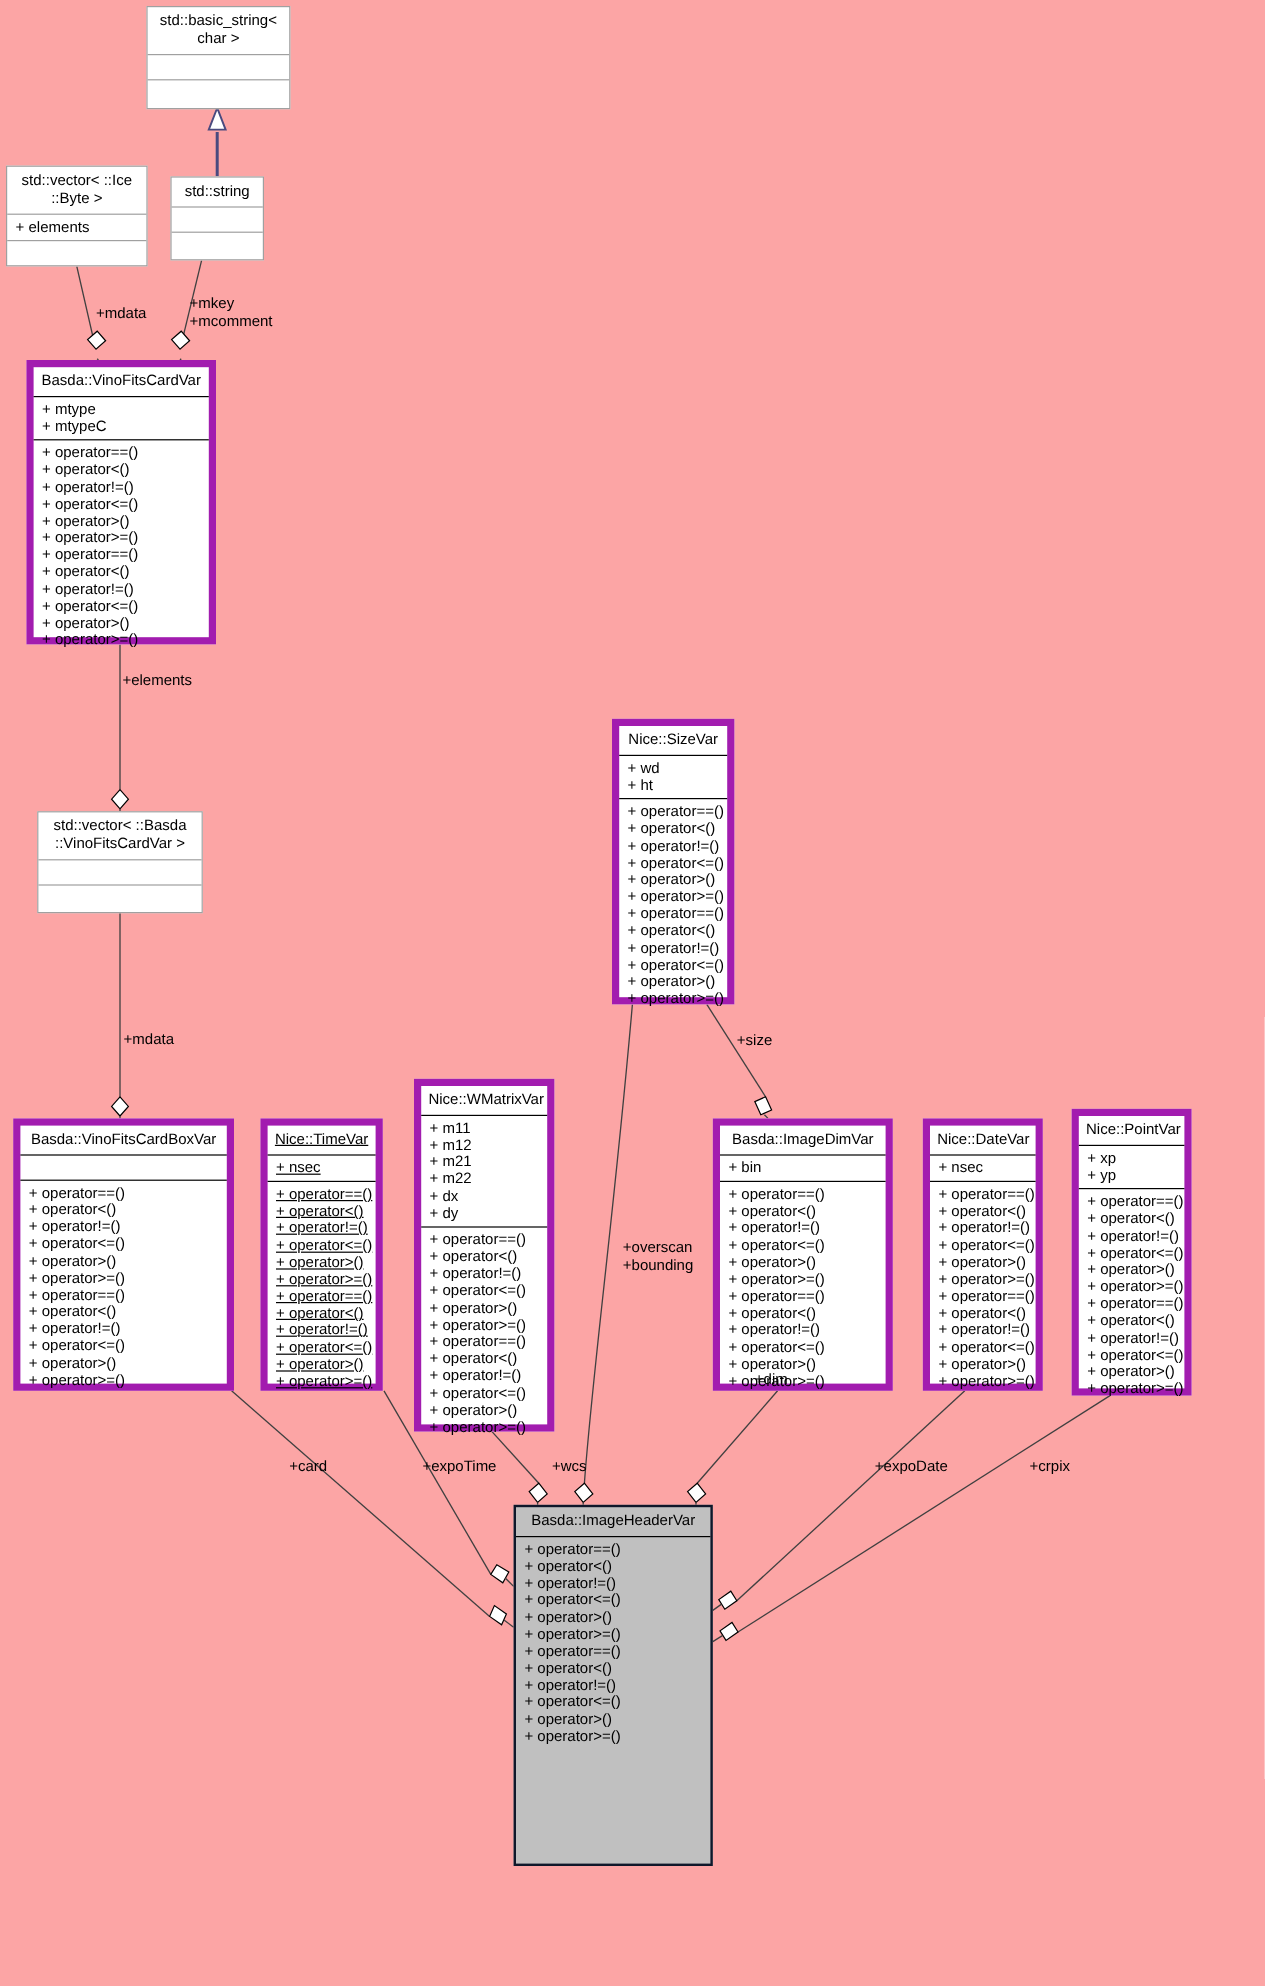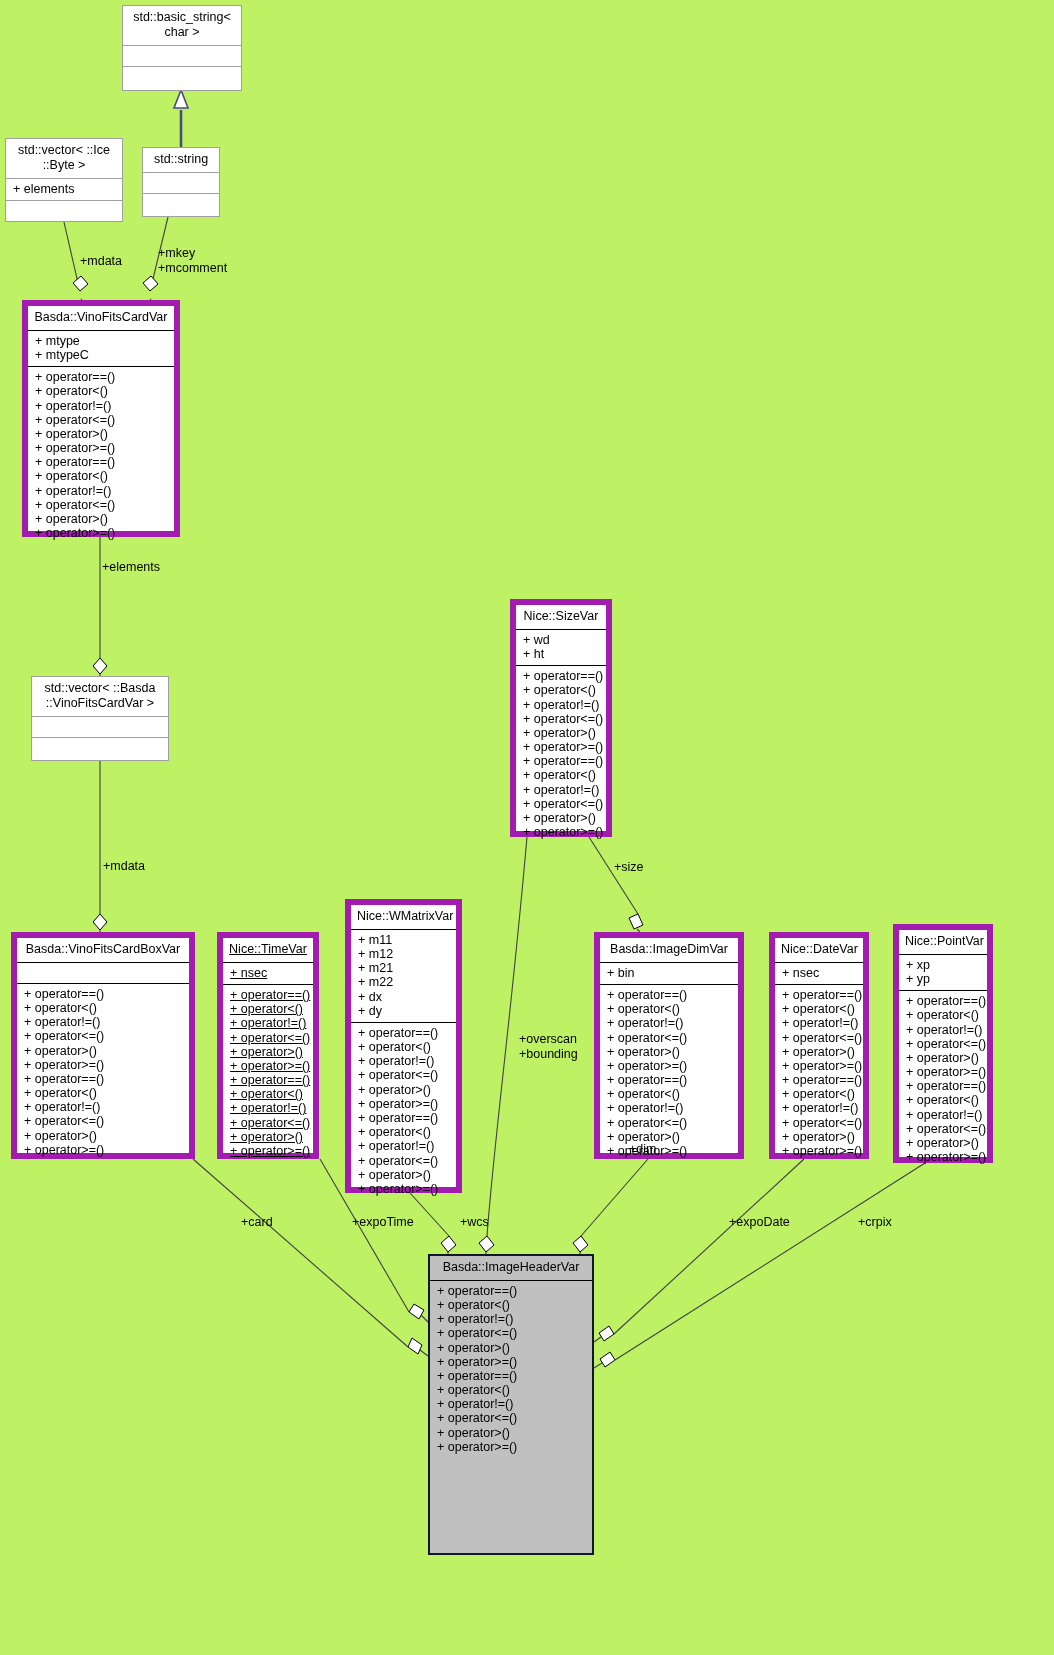--- a/index.html
+++ b/index.html
@@ -9,21 +9,21 @@
   }
   body {
     font-family: "Liberation Sans", sans-serif;
     color: #000000;
   }
   #canvas {
     position: relative;
     width: 1054px;
     height: 1655px;
     overflow: hidden;
-    background: #bef264;
+    background: #fca5a5;
   }
   #edges {
     position: absolute;
     left: 0; top: 0;
     width: 1054px;
     height: 1655px;
     pointer-events: none;
   }
   .uml-class {
     position: absolute;

